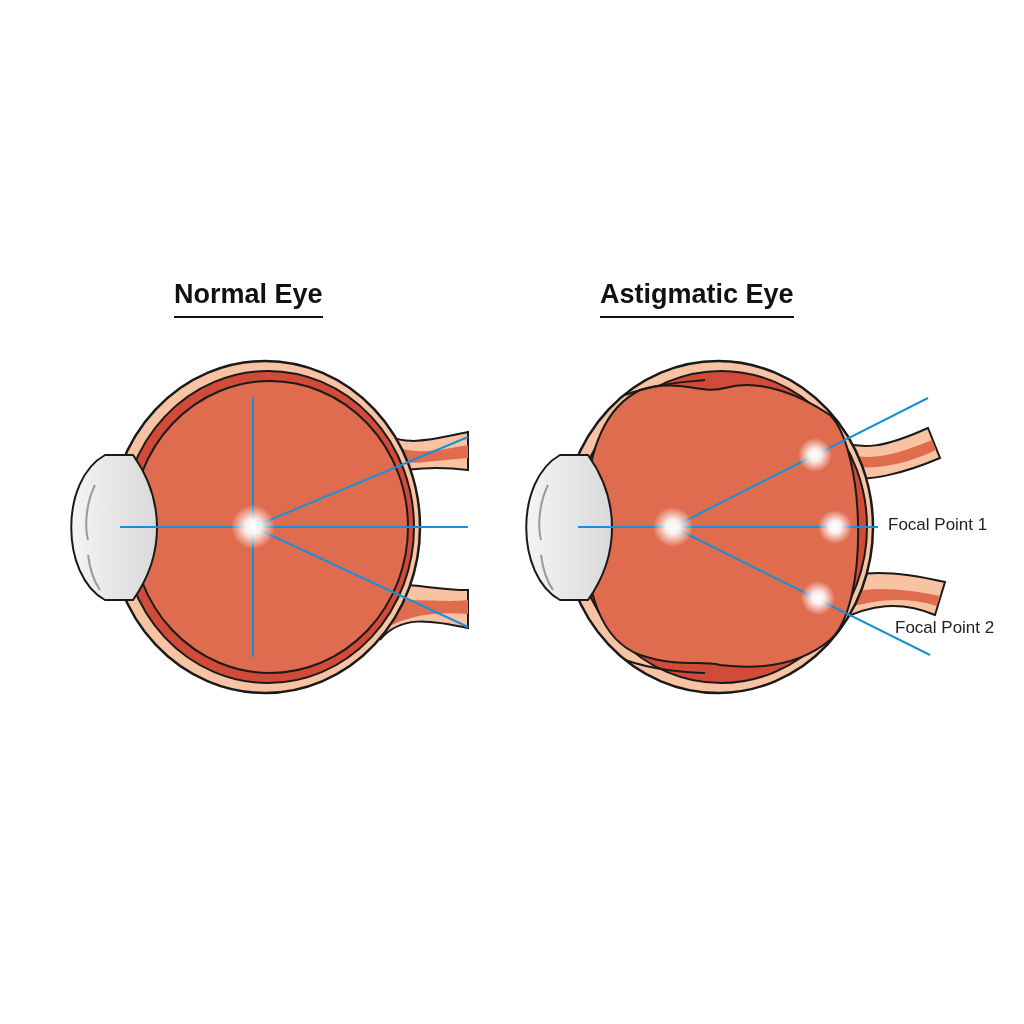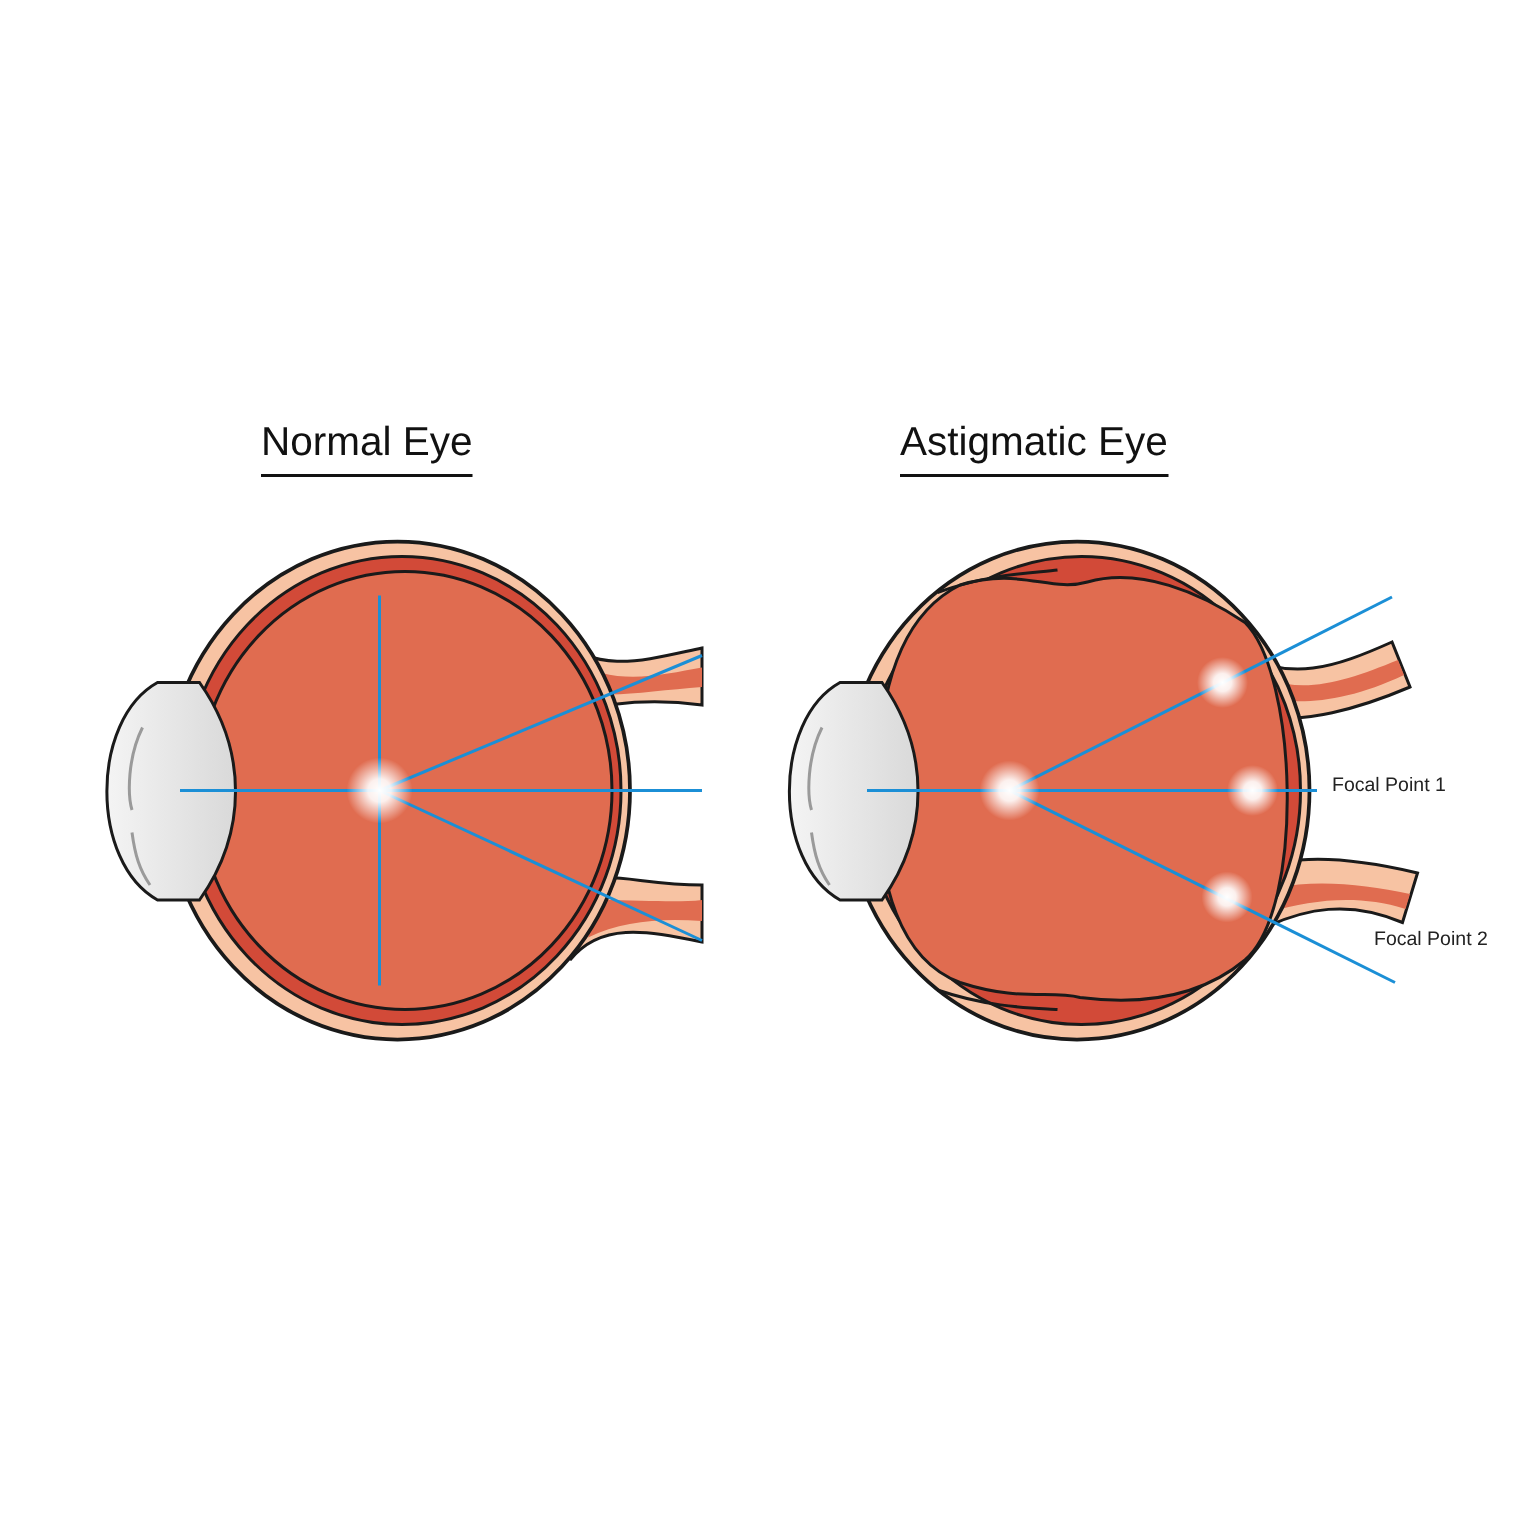--- a/index.html
+++ b/index.html
@@ -1,21 +1,21 @@
 <!DOCTYPE html>
 <html><head>
 <meta charset="utf-8">
 <style>
   html, body { margin:0; padding:0; background:#ffffff; }
   body { width:1024px; height:1024px; position:relative; overflow:hidden; font-family:"Liberation Sans", sans-serif; }
-  .title { position:absolute; font-weight:normal; font-size:27px; color:#111; padding-bottom:6px; border-bottom:2px solid #111; line-height:1.1; }
+  .title { position:absolute; font-weight:bold; font-size:27px; color:#111; padding-bottom:6px; border-bottom:2px solid #111; line-height:1.1; }
   #t1 { left:174px; top:280px; }
   #t2 { left:600px; top:280px; }
   svg { position:absolute; left:0; top:0; }
-  .label { position:absolute; font-size:13px; color:#222; font-family:"Liberation Sans", sans-serif; }
+  .label { position:absolute; font-size:17px; color:#222; font-family:"Liberation Sans", sans-serif; }
 </style>
 </head>
 <body>
 
 <div id="t1" class="title">Normal Eye</div>
 <div id="t2" class="title">Astigmatic Eye</div>
 
 <svg width="1024" height="1024" viewBox="0 0 1024 1024">
   <defs>
     <radialGradient id="glow">
@@ -78,13 +78,13 @@
       <line x1="673" y1="527" x2="930" y2="655"></line>
     </g>
     <circle cx="673" cy="527" r="20" fill="url(#glow)"></circle>
     <circle cx="815" cy="455" r="17" fill="url(#glow)"></circle>
     <circle cx="835" cy="527" r="17" fill="url(#glow)"></circle>
     <circle cx="818" cy="598" r="17" fill="url(#glow)"></circle>
   </g>
 </svg>
 
 <div class="label" style="left:888px; top:515px;">Focal Point 1</div>
-<div class="label" style="left:895px; top:618px;margin-left:21px;">Focal Point 2</div>
+<div class="label" style="left:895px; top:618px;">Focal Point 2</div>
 
 </body></html>

